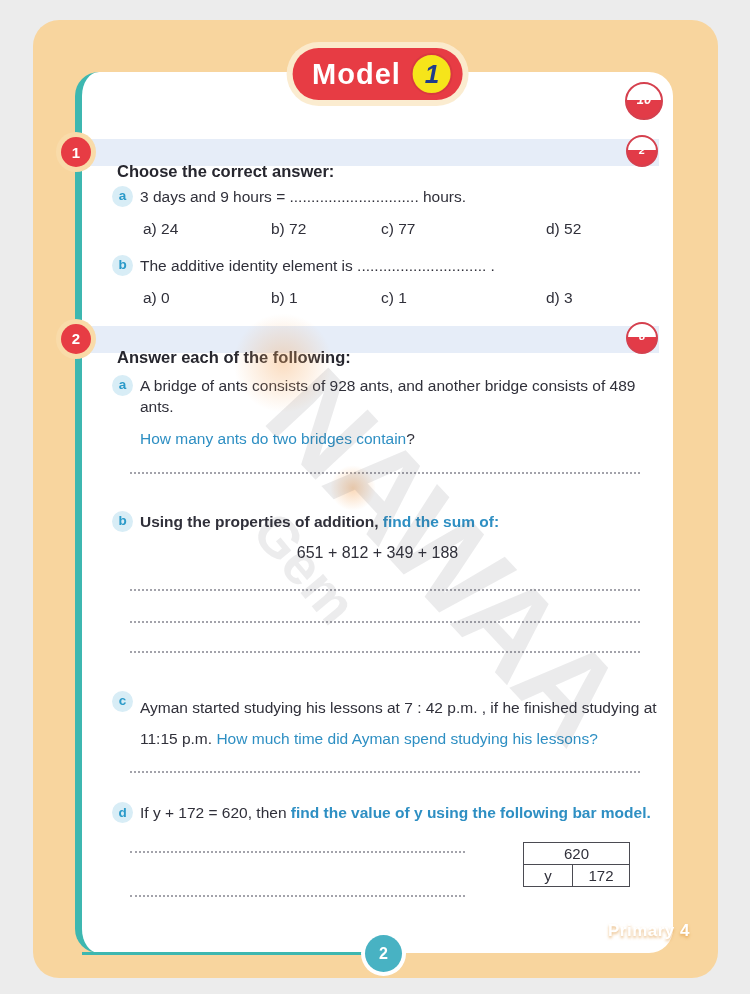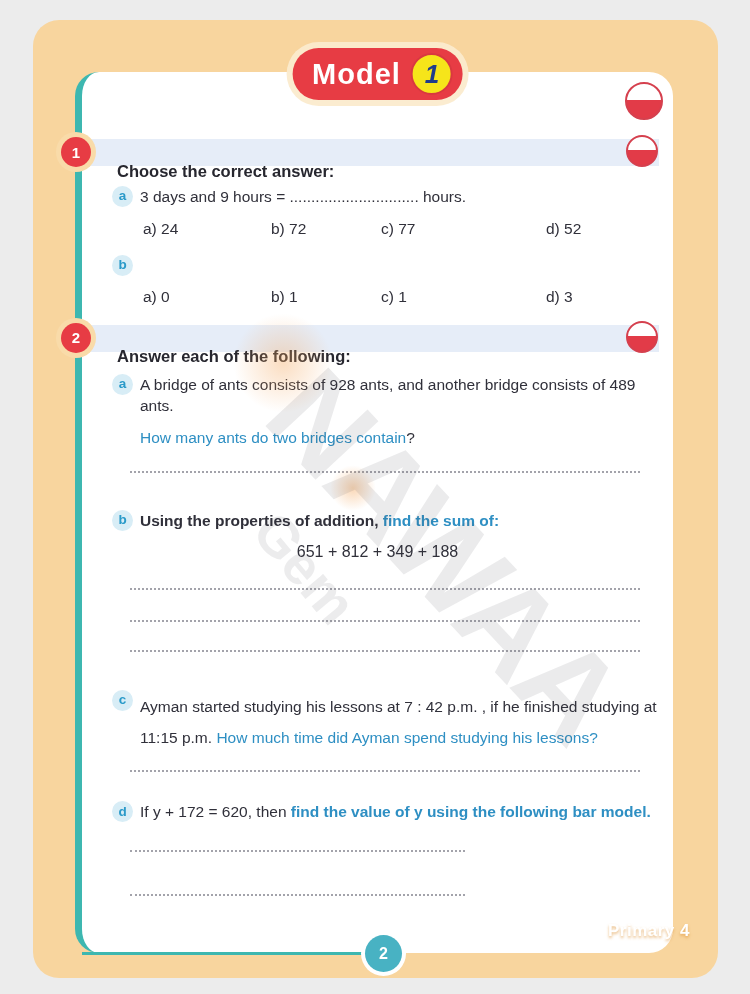--- a/index.html
+++ b/index.html
@@ -16,21 +16,21 @@
         display:flex;align-items:center;gap:10px;
         box-shadow:0 0 0 6px rgba(251,235,205,0.95);}
   .model-text{color:#fff;font-weight:800;font-size:29px;letter-spacing:1px;}
   .model-num{width:38px;height:38px;border-radius:50%;background:#f6e51a;
         border:2px solid #d93840;color:#1f3c8c;font-weight:800;font-size:26px;
         font-style:italic;display:flex;align-items:center;justify-content:center;}
 
   
   .score-badge{border-radius:50%;border:2px solid #d5404e;
         background:linear-gradient(to bottom,#ffffff 0 46%,#e23b48 46% 100%);
-        display:flex;align-items:flex-start;justify-content:center;
+        display:flex;align-items:center;justify-content:center;
         color:#fff;font-style:italic;font-weight:bold;box-sizing:border-box;}
   .score-big{position:absolute;top:10px;right:10px;width:38px;height:38px;
         font-size:13px;padding-bottom:4px;}
   .score-small{position:absolute;right:1px;top:-4px;width:32px;height:32px;
         font-size:11px;padding-bottom:3px;}
 
   
   .q-banner{position:relative;height:27px;background:#e6edf8;margin-right:14px;
         display:flex;align-items:center;padding-left:35px;}
   .q-banner.first{margin-top:67px;}
@@ -121,20 +121,21 @@
       </div>
       <div class="choices">
         <span>a) 24</span>
         <span>b) 72</span>
         <span>c) 77</span>
         <span>d) 52</span>
       </div>
 
       <div class="part-row" style="margin-top:18px;">
         <span class="letter-badge">b</span>
+        <div class="part-text">The additive identity element is .............................. .</div>
       </div>
       <div class="choices">
         <span>a) 0</span>
         <span>b) 1</span>
         <span>c) 1</span>
         <span>d) 3</span>
       </div>
 
       <div class="q-banner second">
         <div class="q-num">2</div>
@@ -174,20 +175,31 @@
 
       <div class="part-row" style="margin-top:30px;">
         <span class="letter-badge">d</span>
         <div class="part-text">
           <span>If y + 172 = 620, then </span><span class="blue bold">find the value of y using the following bar model.</span>
         </div>
       </div>
       <div class="answers-d">
         <div class="dotline dl-1"></div>
         <div class="dotline dl-2"></div>
+        <table class="bar-model">
+          <tbody>
+              <tr>
+            <td colspan="2" class="bm-total">620</td>
+          </tr>
+          <tr>
+            <td class="bm-left">y</td>
+            <td class="bm-right">172</td>
+          </tr>
+        </tbody>
+          </table>
       </div>
 
       <div class="footer-line"></div>
       <div class="page-circle">2</div>
     </div>
 
     <div class="brand">Primary 4</div>
   </div>
 
   <div class="watermark">

